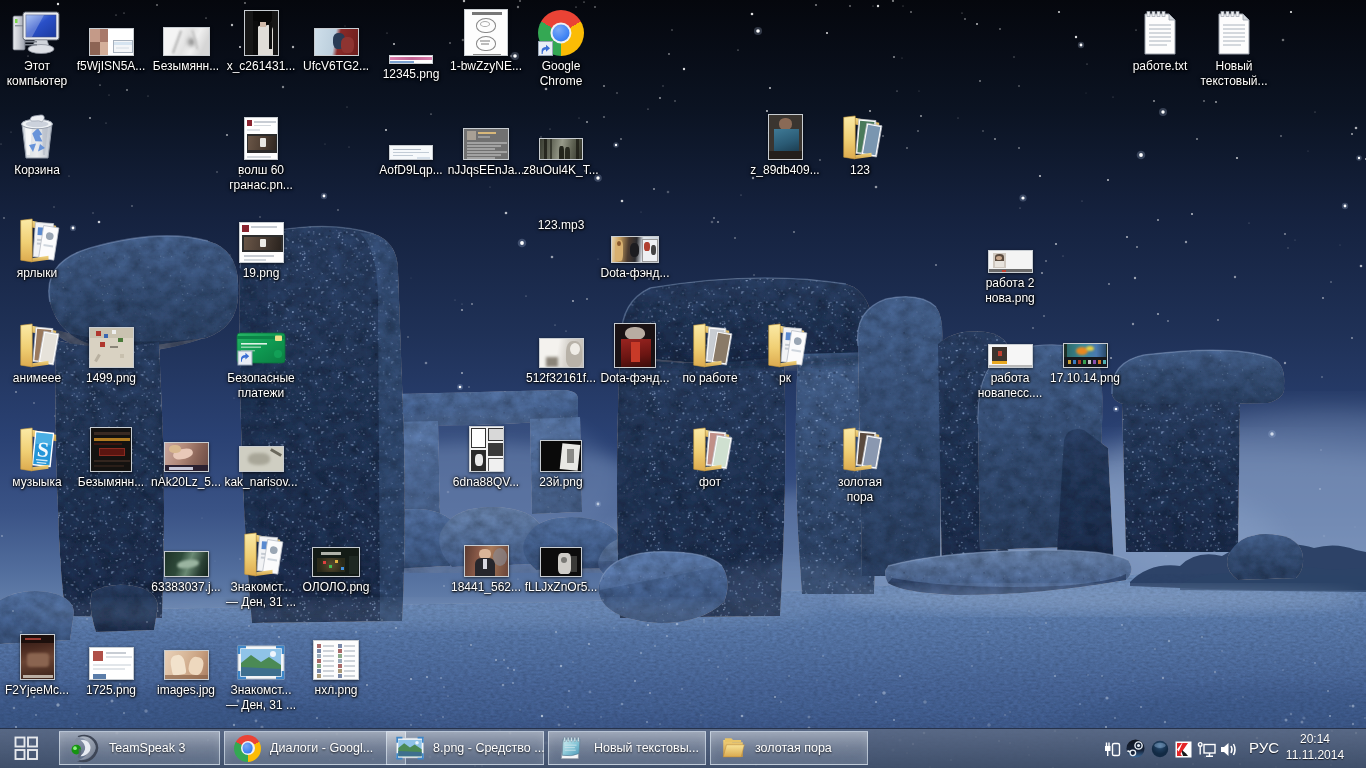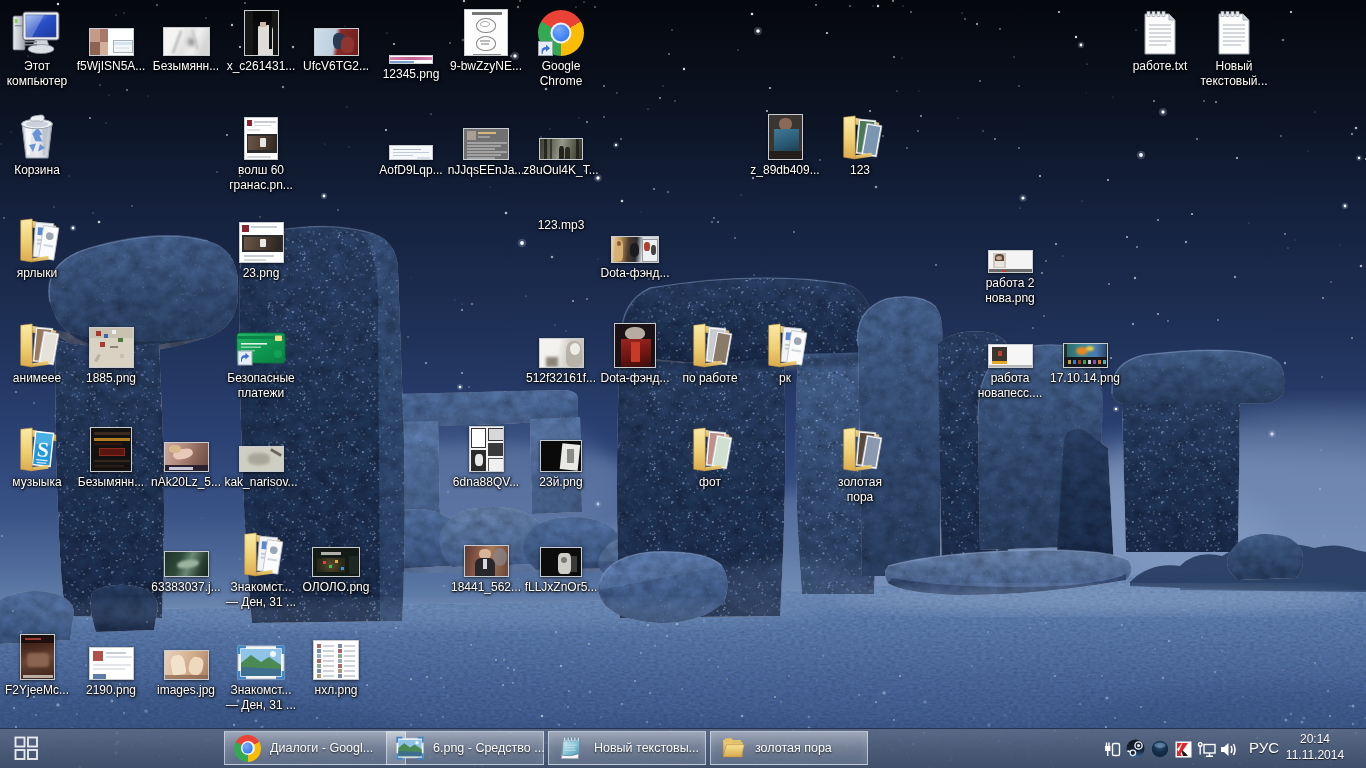--- a/index.html
+++ b/index.html
@@ -1501,21 +1501,21 @@
       <div class="th" style="width:44px;height:47px;background:#fdfdfd;position:relative">
         <div style="position:absolute;left:7px;top:2px;width:30px;height:2.5px;background:#777"></div>
         <div style="position:absolute;left:11px;top:8px;width:20px;height:15px;border:1.1px solid #888;border-radius:50% 50% 45% 45%"></div>
         <div style="position:absolute;left:15px;top:11px;width:10px;height:6px;border:1px solid #aaa;border-radius:50%"></div>
         <div style="position:absolute;left:11px;top:26px;width:20px;height:15px;border:1.1px solid #888;border-radius:50% 50% 45% 45%"></div>
         <div style="position:absolute;left:15px;top:30px;width:10px;height:2px;background:#bbb"></div>
         <div style="position:absolute;left:16px;top:33px;width:8px;height:2px;background:#bbb"></div>
         <div style="position:absolute;left:8px;top:43.5px;width:28px;height:2px;background:#888"></div>
       </div>
     </div>
-    <div class="lb">9-bwZzyNE...</div>
+    <div class="lb">1-bwZzyNE...</div>
   </div>
 <div class="ic" style="left:516px;top:8px;width:90px">
     <div class="tw">
       <div style="position:relative;width:46px;height:46px">
         <div style="position:absolute;inset:0;border-radius:50%;background:conic-gradient(from 300deg,#ea4335 0 120deg,#fbbc05 0 240deg,#34a853 0 360deg)"></div>
         <div style="position:absolute;left:50%;top:50%;width:46%;height:46%;transform:translate(-50%,-50%);border-radius:50%;background:#f1f3f4"></div>
         <div style="position:absolute;left:50%;top:50%;width:37%;height:37%;transform:translate(-50%,-50%);border-radius:50%;background:radial-gradient(circle at 35% 30%,#7baaf7,#4285f4 60%,#2b6ae0)"></div>
         <div style="position:absolute;left:0;bottom:0;width:15px;height:15px;background:#e9eef5;border:1px solid #9aa7b8"><svg width="13" height="13" viewBox="0 0 13 13">
             <path d="M2.6,11 L2.6,7.2 Q3,4.2 7,4 L7,1.8 L11,5.3 L7,8.8 L7,6.5 Q4.6,6.6 4.1,8.2 Q3.7,9.6 3.7,11 Z" fill="#3b6fd4"></path>
           </svg></div>
@@ -1724,21 +1724,21 @@
       <div class="th" style="width:45px;height:41px;background:#fff;position:relative">
         <div style="position:absolute;left:2px;top:2px;width:7px;height:7px;background:#8a2430"></div>
         <div style="position:absolute;left:11px;top:3px;width:26px;height:2px;background:#c8cdd4"></div>
         <div style="position:absolute;left:2px;top:12px;width:41px;height:17px;background:#2e2e2e"></div>
         <div style="position:absolute;left:4px;top:14px;width:37px;height:13px;background:linear-gradient(100deg,#6a5647,#443830 60%,#2a231e)"></div>
         <div style="position:absolute;left:20px;top:16px;width:6px;height:8px;background:#eceae6;border-radius:1px"></div>
         <div style="position:absolute;left:4px;top:32px;width:30px;height:2px;background:#c8cdd4"></div>
         <div style="position:absolute;left:4px;top:36px;width:22px;height:2px;background:#d4d9de"></div>
       </div>
     </div>
-    <div class="lb">23.png</div>
+    <div class="lb">19.png</div>
   </div>
 <div class="ic" style="left:516px;top:215px;width:90px">
     <div class="lb">123.mp3</div>
   </div>
 <div class="ic" style="left:590px;top:215px;width:90px">
     <div class="tw">
       <div class="th" style="width:48px;height:27px;background:linear-gradient(95deg,#e8d4b0 0%,#c8a060 16%,#4a3a30 36%,#2a2a2e 52%,#dfe4ea 66%,#c8d0da 100%);position:relative">
         <div style="position:absolute;left:3px;top:3px;width:8px;height:21px;background:#d8b070;border-radius:30%"></div>
         <div style="position:absolute;left:5px;top:4px;width:4px;height:5px;background:#8a5a30;border-radius:50%"></div>
         <div style="position:absolute;left:30px;top:2px;width:16px;height:23px;background:#eef1f4;border:1px solid #999"></div>
@@ -1798,21 +1798,21 @@
         <div style="position:absolute;left:6px;top:3px;width:5px;height:5px;background:#b0372e"></div>
         <div style="position:absolute;left:14px;top:6px;width:4px;height:4px;background:#3a66b0"></div>
         <div style="position:absolute;left:22px;top:2px;width:4px;height:4px;background:#eee"></div>
         <div style="position:absolute;left:10px;top:14px;width:5px;height:5px;background:#b0372e"></div>
         <div style="position:absolute;left:20px;top:18px;width:8px;height:2px;background:#8a8478"></div>
         <div style="position:absolute;left:28px;top:10px;width:5px;height:4px;background:#4a7a3a"></div>
         <div style="position:absolute;left:6px;top:26px;width:3px;height:8px;background:#b8b0a0;transform:rotate(30deg)"></div>
         <div style="position:absolute;left:30px;top:26px;width:4px;height:4px;background:#c8c0ae"></div>
       </div>
     </div>
-    <div class="lb">1885.png</div>
+    <div class="lb">1499.png</div>
   </div>
 <div class="ic" style="left:216px;top:320px;width:90px">
     <div class="tw">
       <svg width="50" height="36" viewBox="0 0 50 36">
 <defs>
           <linearGradient id="gc" x1="0" y1="0" x2="1" y2="1">
             <stop offset="0" stop-color="#27b567"></stop>
             <stop offset="0.5" stop-color="#0f9a52"></stop>
             <stop offset="1" stop-color="#0a7e42"></stop>
           </linearGradient>
@@ -2175,21 +2175,21 @@
     <div class="tw">
       <div class="th" style="width:45px;height:33px;background:#fff;position:relative">
         <div style="position:absolute;left:3px;top:3px;width:10px;height:10px;background:#b05048"></div>
         <div style="position:absolute;left:16px;top:4px;width:20px;height:2px;background:#c8cdd4"></div>
         <div style="position:absolute;left:16px;top:8px;width:26px;height:1.6px;background:#dde1e6"></div>
         <div style="position:absolute;left:3px;top:16px;width:38px;height:1.6px;background:#e2e6ea"></div>
         <div style="position:absolute;left:3px;top:20px;width:32px;height:1.6px;background:#e2e6ea"></div>
         <div style="position:absolute;left:3px;top:26px;width:13px;height:5px;background:#5a7ca8"></div>
       </div>
     </div>
-    <div class="lb">2190.png</div>
+    <div class="lb">1725.png</div>
   </div>
 <div class="ic" style="left:141px;top:632px;width:90px">
     <div class="tw">
       <div class="th" style="width:45px;height:30px;background:linear-gradient(110deg,#e8d0b8 0%,#d8b89a 40%,#c8a080 70%,#a87c60 100%);position:relative">
         <div style="position:absolute;left:6px;top:4px;width:14px;height:20px;background:#f2e2cc;border-radius:40% 40% 20% 20%;transform:rotate(-10deg)"></div>
         <div style="position:absolute;left:24px;top:6px;width:14px;height:18px;background:#eed8be;border-radius:40%;transform:rotate(14deg)"></div>
         <div style="position:absolute;left:0;top:24px;width:45px;height:6px;background:#8a6248;opacity:0.7"></div>
       </div>
     </div>
     <div class="lb">images.jpg</div>
@@ -2250,20 +2250,40 @@
 
 <div id="bar">
  <div id="startbtn"><svg width="25" height="25" viewBox="0 0 25 25">
         <g fill="none" stroke="#e6e9ed" stroke-width="1.9">
  <rect x="1.5" y="1.5" width="9" height="9"></rect>
           <rect x="14" y="1.5" width="9" height="9"></rect>
  <rect x="1.5" y="14" width="9" height="9"></rect>
           <rect x="14" y="14" width="9" height="9"></rect>
         </g>
       </svg></div>
+ <div class="tb" style="left:59px;width:161px">
+      <span class="tbi">
+        <svg width="31" height="31" viewBox="0 0 32 32">
+<defs>
+            <linearGradient id="tsg" x1="0" y1="0" x2="1" y2="1">
+              <stop offset="0" stop-color="#b8c0cc"></stop>
+              <stop offset="1" stop-color="#707a8c"></stop>
+            </linearGradient>
+          </defs>
+<path d="M9,3 Q21,-1 28,8 Q33,16 27,24 Q20,33 8,29 Q10,29 11,28 Q20,29 25,22 Q30,15 25,9 Q19,2 10,4 Q9,4 9,3 Z" fill="#3e4656"></path>
+<path d="M10,4.5 Q20,1.5 25.5,9 Q30,15.5 24.5,22 Q19,28.5 10.5,27.5 Q17,25 19.5,20 Q23,13.5 18.5,8.5 Q15,4.5 10,4.5 Z" fill="url(#tsg)"></path>
+<path d="M12,7.5 Q18,6 21,11 Q24,16 20,20.5 Q16.5,24.5 11.5,24 Q15.5,21 16.5,17 Q17.5,11.5 12,7.5 Z" fill="#e8ecf2"></path>
+<path d="M11.5,5.5 Q7,5.5 6.8,10.5 L6.8,14.5" stroke="#828c9e" stroke-width="2.6" fill="none"></path>
+<circle cx="7.6" cy="17.2" r="5" fill="#15940f"></circle>
+<circle cx="6.2" cy="15.7" r="1.9" fill="#8af07e"></circle>
+<path d="M11.5,16 Q14,20 11.8,24.5 Q10,27 8.8,24.8 Q11,20.5 9.8,17 Z" fill="#5a6476" opacity="0.85"></path>
+</svg>
+      </span>
+      <span class="tbt">TeamSpeak 3</span>
+    </div>
  <div class="tb" style="left:224px;width:182px">
       <span class="tbi">
         <div style="position:relative;width:27px;height:27px">
           <div style="position:absolute;inset:0;border-radius:50%;background:conic-gradient(from 300deg,#ea4335 0 120deg,#fbbc05 0 240deg,#34a853 0 360deg)"></div>
           <div style="position:absolute;left:50%;top:50%;width:52%;height:52%;transform:translate(-50%,-50%);border-radius:50%;background:#f1f3f4"></div>
           <div style="position:absolute;left:50%;top:50%;width:40%;height:40%;transform:translate(-50%,-50%);border-radius:50%;background:radial-gradient(circle at 35% 30%,#7baaf7,#4285f4 60%,#2b6ae0)"></div>
         </div>
       </span>
       <span class="tbt">Диалоги - Googl...</span>
     </div>
@@ -2276,21 +2296,21 @@
 <path d="M4,25 L44,27 L44,34 L4,34 Z" fill="#3e6f8e"></path>
 <circle cx="36" cy="11" r="3" fill="#f8fbff" opacity="0.9"></circle>
 <g fill="none" stroke="#3e86c8" stroke-width="3">
 <path d="M2,11 L2,2 L11,2"></path>
             <path d="M37,2 L46,2 L46,11"></path>
             <path d="M46,29 L46,38 L37,38"></path>
             <path d="M11,38 L2,38 L2,29"></path>
 </g>
 </svg>
       </span>
-      <span class="tbt">6.png - Средство ...</span>
+      <span class="tbt">8.png - Средство ...</span>
     </div>
  <div class="tb" style="left:548px;width:158px">
       <span class="tbi">
         <svg width="27" height="27" viewBox="0 0 32 32">
 <defs>
             <linearGradient id="npg" x1="0" y1="0" x2="1" y2="1">
               <stop offset="0" stop-color="#d8f2f4"></stop>
               <stop offset="0.5" stop-color="#8ac8d8"></stop>
               <stop offset="1" stop-color="#4a98b8"></stop>
             </linearGradient>

